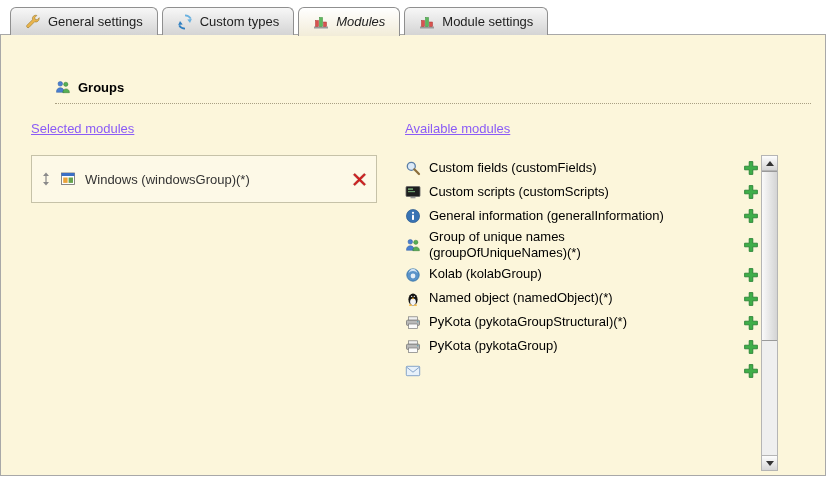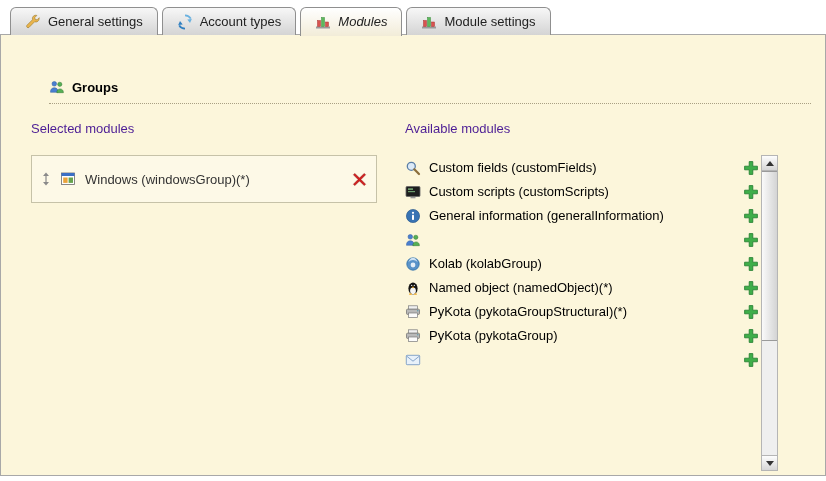--- a/index.html
+++ b/index.html
@@ -9,25 +9,25 @@
   
   .tabbar { position:absolute; left:10px; top:7px; height:28px; display:flex; gap:4px; align-items:stretch; z-index:3; }
   .tab { display:flex; align-items:center; gap:7px; padding:0 14px; border:1px solid var(--tab-border,#8f8f8f); border-bottom:none;
          border-radius:6px 6px 0 0; background:linear-gradient(#f7f7f7,#d4d4d4); color:#222; cursor:pointer; white-space:nowrap; }
   .tab.active { background:linear-gradient(#ffffff,#f2ecd8); margin-bottom:-1px; padding-bottom:1px; z-index:4;font-style:italic; }
   .tab-icon { display:inline-flex; width:16px; height:16px; }
 
   
   .panel { position:absolute; left:0; top:34px; width:826px; height:442px; background:var(--panel-bg,#fcf6db); border:1px solid #a8a8a8; }
 
-  .section-head { position:absolute; left:48px; right:14px; top:44px; display:flex; align-items:center; gap:7px;
+  .section-head { position:absolute; left:54px; right:14px; top:44px; display:flex; align-items:center; gap:7px;
                   font-weight:bold; padding-bottom:8px; border-bottom:1px dotted #a9a083; }
   .section-head .hdr-icon { display:inline-flex; width:16px; height:16px; }
 
-  .col-label { position:absolute; top:86px; color:#4c1d95; }
+  .col-label { position:absolute; top:86px; color:#8b5cf6;text-decoration:underline; }
   .col-label.sel { left:30px; }
   .col-label.avail { left:404px; }
 
   
   .selected-box { position:absolute; left:30px; top:120px; width:346px; }
   .sel-row { display:flex; align-items:center; gap:9px; height:48px; padding:0 9px;
              border:1px solid #c6c2a8; background:rgba(255,255,255,0.35); }
   .drag { display:inline-flex; width:10px; height:16px; cursor:grab; }
   .mod-icon { display:inline-flex; width:16px; height:16px; flex:0 0 auto; }
   .sel-row .mod-label { color:#333; }
@@ -67,21 +67,21 @@
     </div>
     <div class="tab">
       <span class="tab-icon">
         <svg width="16" height="16" viewBox="0 0 16 16">
             <path d="M8 2.2a5.8 5.8 0 0 1 5 2.9l1.6-.9A7.6 7.6 0 0 0 8 .4z" fill="#69b1e0"></path>
             <path d="M14.8 5.1l-4.5.4 2.7 3.6z" fill="#69b1e0"></path>
             <path d="M8 13.8a5.8 5.8 0 0 1-5-2.9l-1.6.9A7.6 7.6 0 0 0 8 15.6z" fill="#2f7fc1"></path>
             <path d="M1.2 10.9l4.5-.4L3 6.9z" fill="#2f7fc1"></path>
           </svg>
       </span>
-      <span>Account types</span>
+      <span>Custom types</span>
     </div>
     <div class="tab active">
       <span class="tab-icon">
         <svg width="16" height="16" viewBox="0 0 16 16">
             <rect x="1" y="12.5" width="14" height="2" fill="#9a9a9a"></rect>
             <rect x="2.5" y="6.5" width="3" height="6" fill="#d9534f" stroke="#a33" stroke-width="0.5"></rect>
             <rect x="6.5" y="3.5" width="3" height="9" fill="#5cb85c" stroke="#3a8a3a" stroke-width="0.5"></rect>
             <rect x="10.5" y="8" width="3" height="4.5" fill="#d9534f" stroke="#a33" stroke-width="0.5"></rect>
           </svg>
       </span>
@@ -195,20 +195,21 @@
 
   <div class="avail-row">
     <span class="mod-icon">
             <svg width="16" height="16" viewBox="0 0 16 16">
               <circle cx="5.3" cy="4.8" r="2.3" fill="#4a7fd0" stroke="#2c5aa0" stroke-width="0.5"></circle>
               <path d="M1.5 12.5c0-2.2 1.7-3.8 3.8-3.8s3.8 1.6 3.8 3.8v.8H1.5z" fill="#4a7fd0" stroke="#2c5aa0" stroke-width="0.5"></path>
               <circle cx="10.8" cy="5.3" r="2.1" fill="#55b055" stroke="#337733" stroke-width="0.5"></circle>
               <path d="M7.8 13.3c0-2 1.5-3.4 3.3-3.4s3.3 1.4 3.3 3.4v.4H7.8z" fill="#55b055" stroke="#337733" stroke-width="0.5"></path>
             </svg>
           </span>
+    <span class="mod-label">Group of unique names (groupOfUniqueNames)(*)</span>
     <span class="add">
       <svg width="16" height="16" viewBox="0 0 16 16">
               <path d="M6.2 1.6h3.6v4.6h4.6v3.6H9.8v4.6H6.2V9.8H1.6V6.2h4.6z" fill="#3fae49" stroke="#1f7a2d" stroke-width="0.8"></path>
             </svg>
     </span>
   </div>
 
   <div class="avail-row">
     <span class="mod-icon">
             <svg width="16" height="16" viewBox="0 0 16 16">

